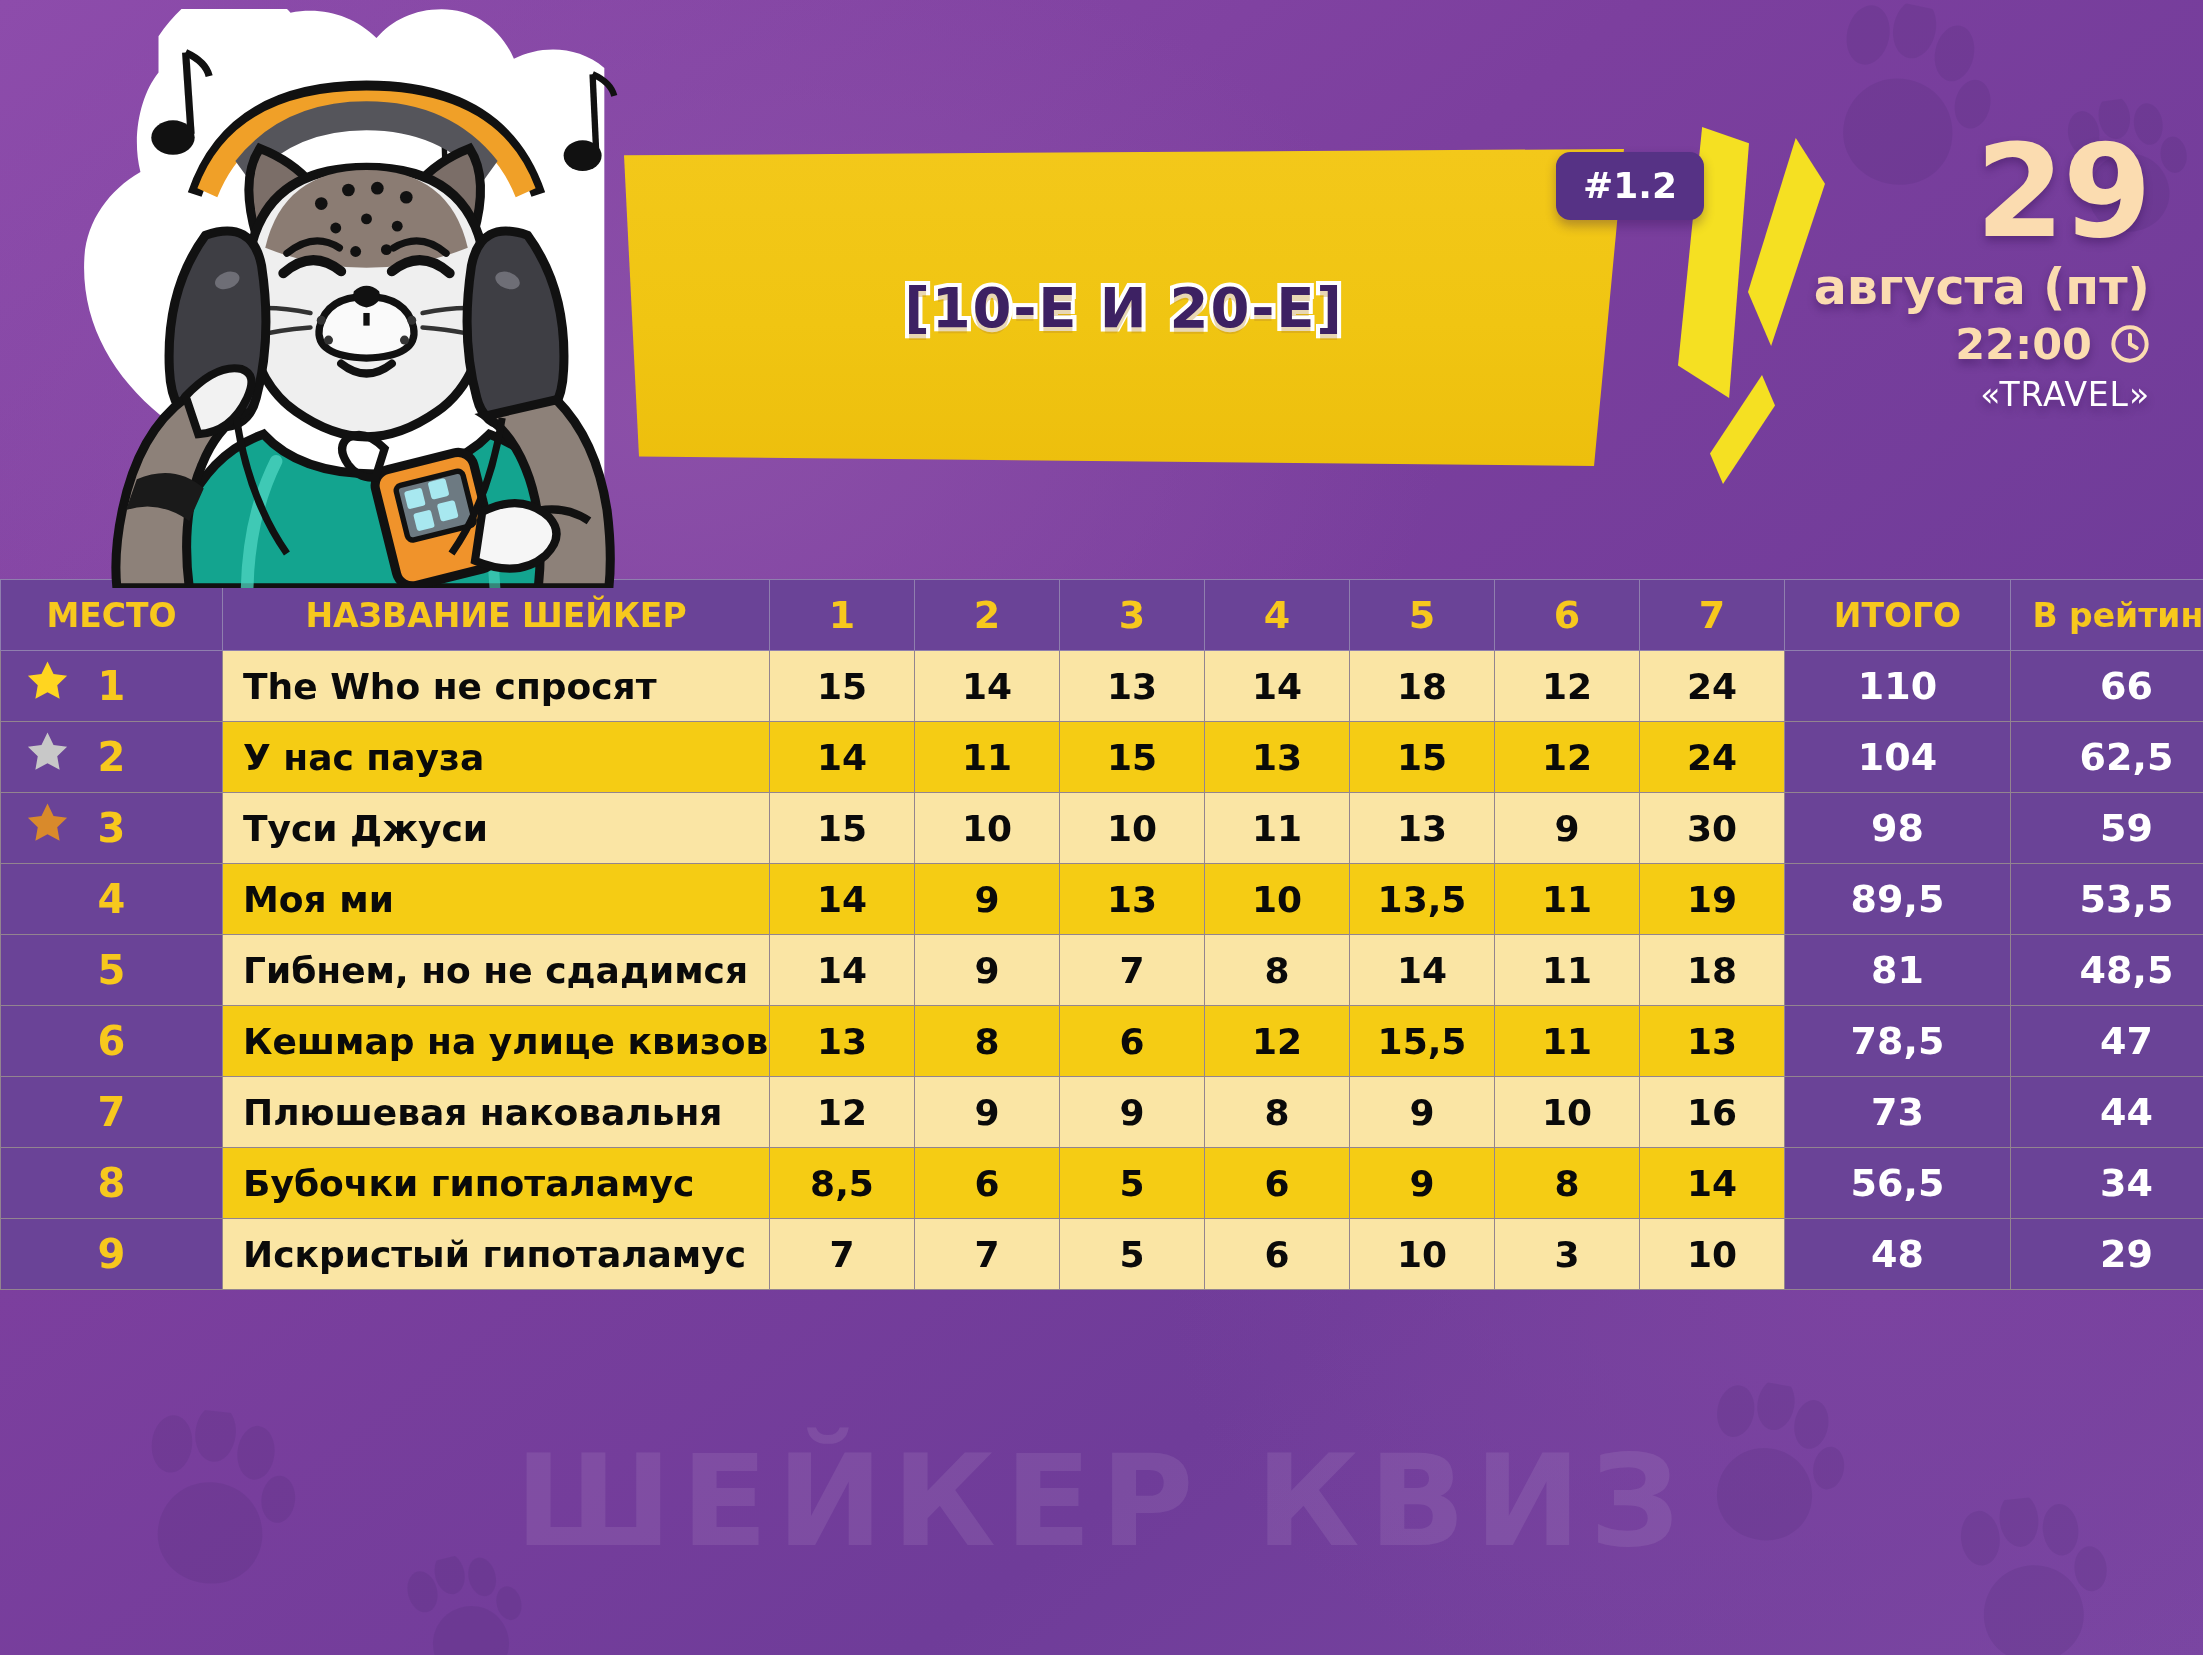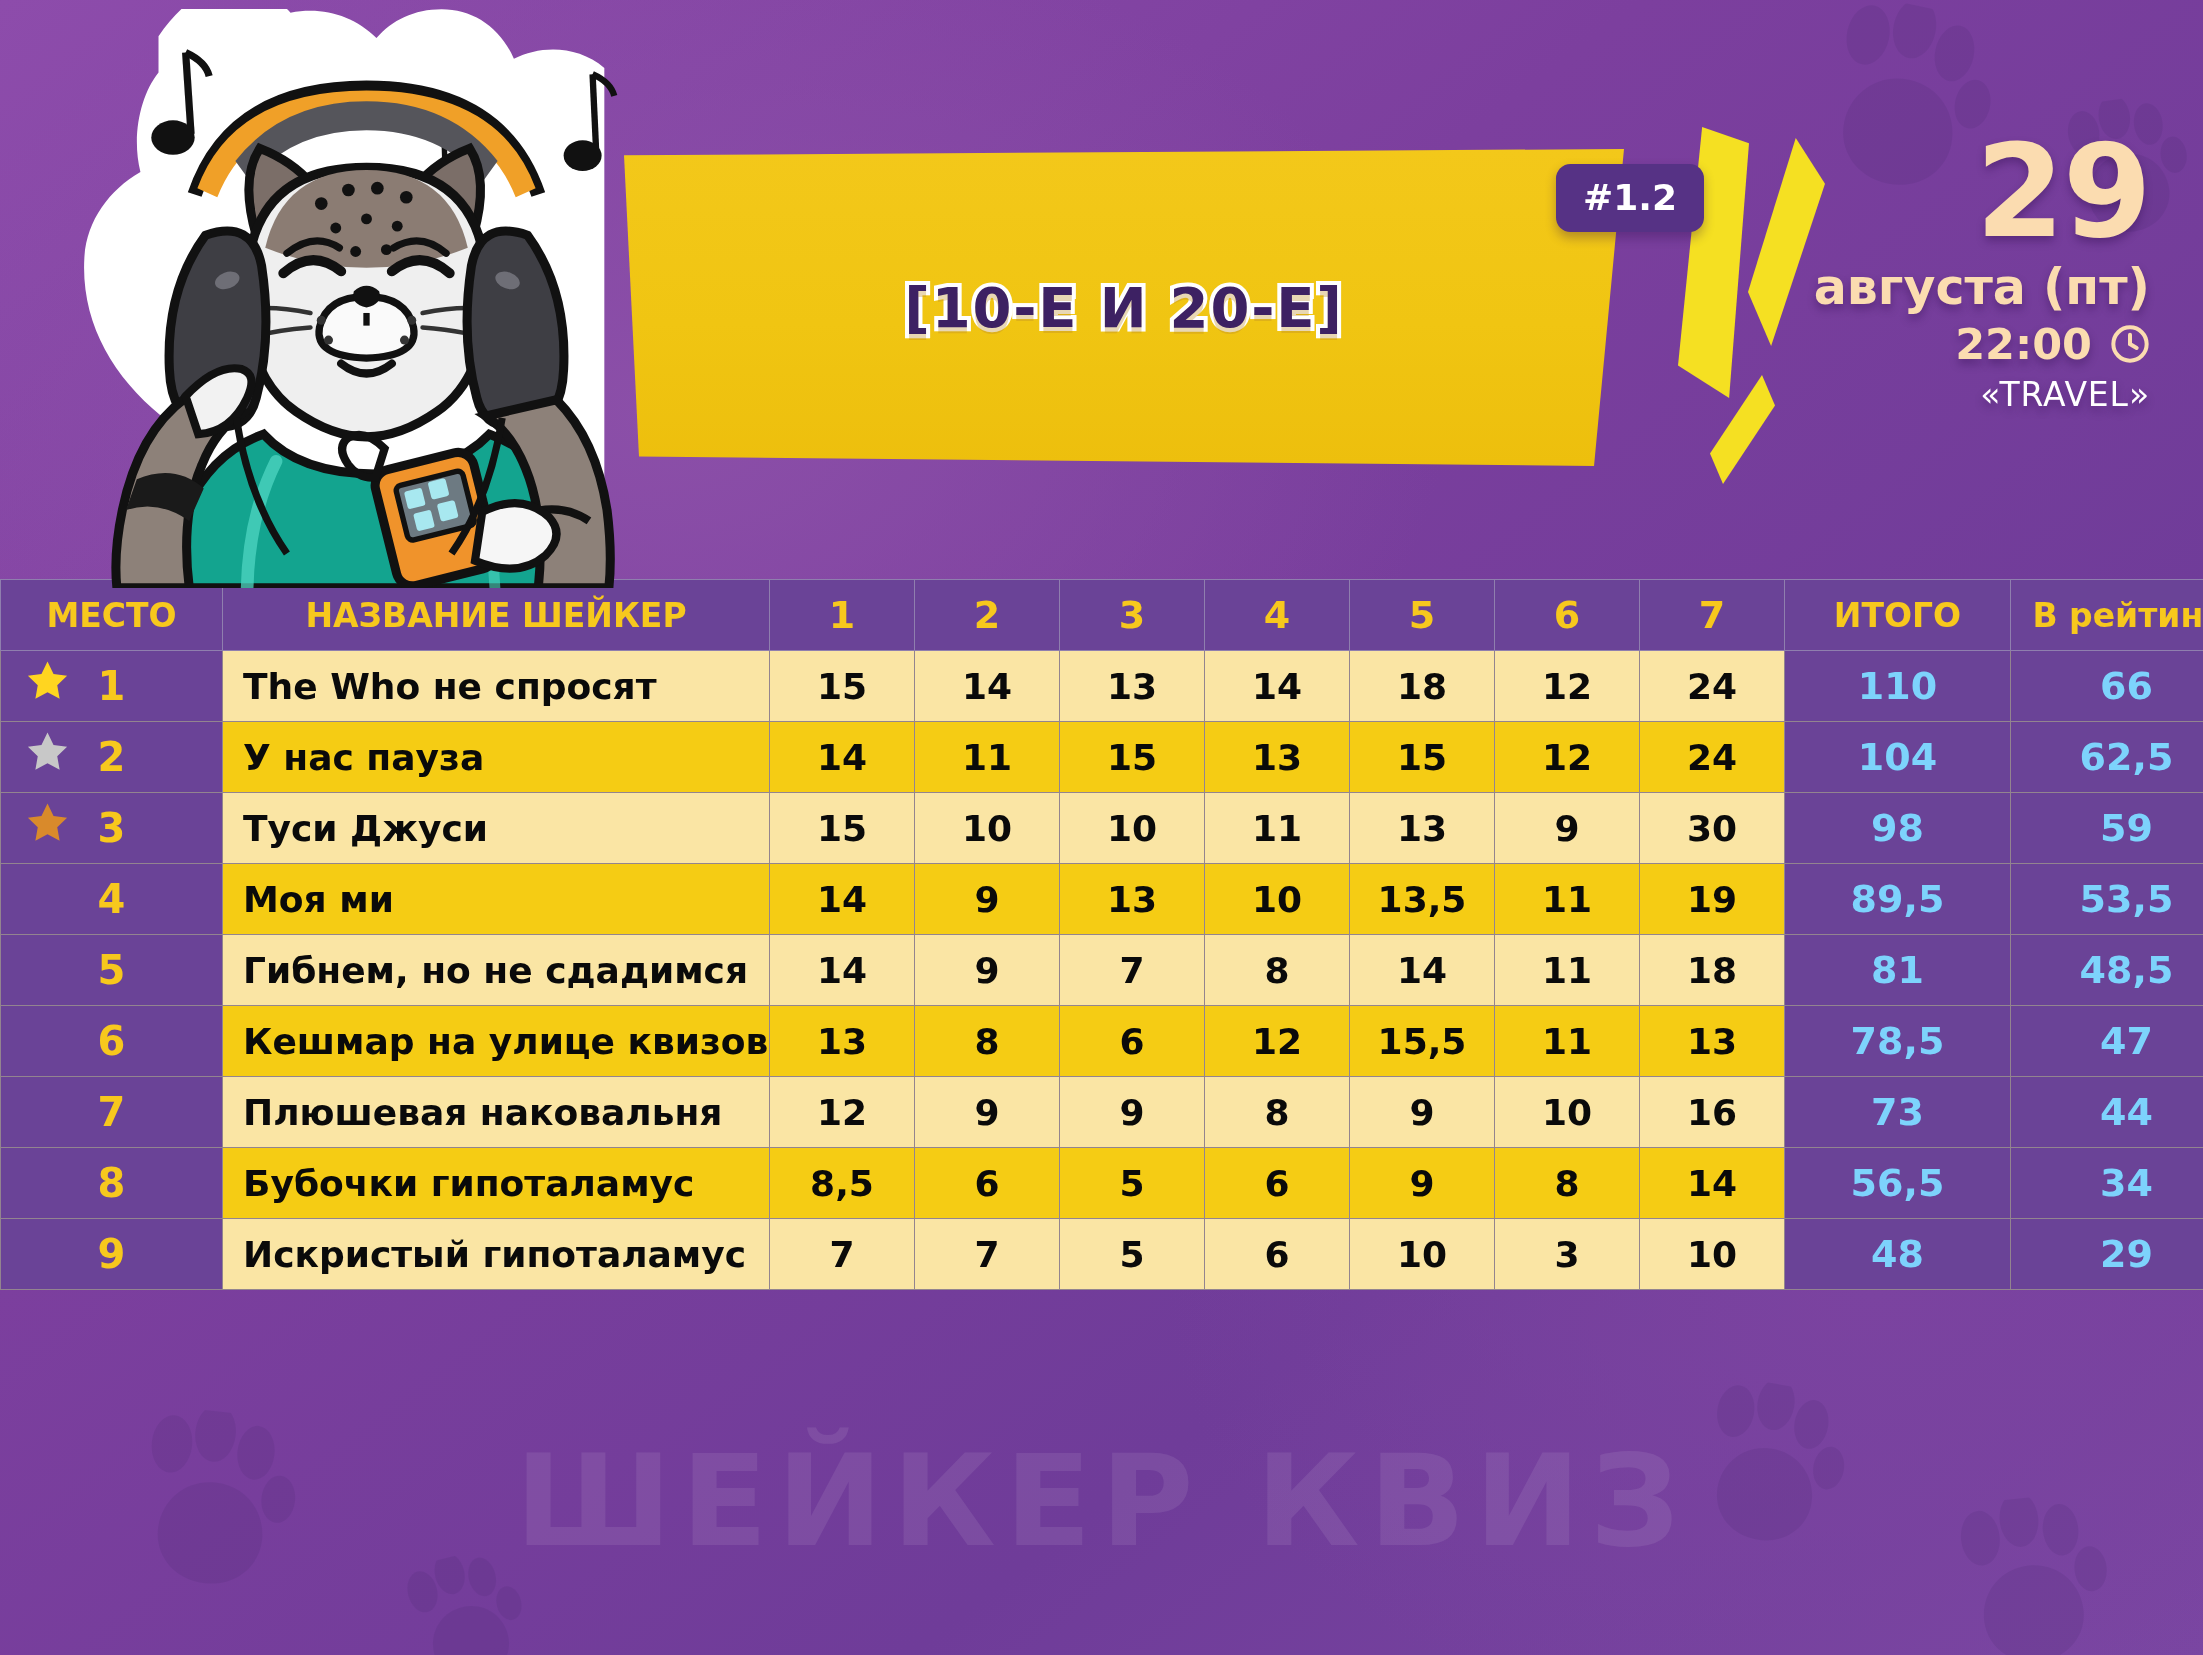--- a/index.html
+++ b/index.html
@@ -63,21 +63,20 @@
 
   
   .badge {
     position:absolute; left:1556px; top:152px;
     background:#563285; color:#ffffff;
     font-family:"DejaVu Sans", sans-serif;
     font-size:36px; font-weight:bold;
     padding:12.7px 27px 14.5px; border-radius:14.5px;
     box-shadow:0 5.4px 11px rgba(40,10,70,.3);
     z-index:4;
-    margin-top:12px;
   }
 
   
   .spark { position:absolute; background:#f5e022; }
   .spark.big {
     left:1678px; top:127px; width:71px; height:271px;
     clip-path: polygon(34% 0%, 100% 6%, 72% 100%, 0% 88%);
     border-radius:12.7px;
   }
   .spark.mid {
@@ -145,21 +144,21 @@
     position:relative;
   }
   td.place .star { position:absolute; left:22px; top:50%; transform:translateY(-50%); }
   td.team {
     text-align:left; padding-left:20px;
     color:#0a0a0a; font-size:36px;
     white-space:nowrap;
   }
   td.score { color:#0a0a0a; }
   td.total, td.rating {
-    background:#6a4397; color:#7dd3fc; font-size:38px;
+    background:#6a4397; color:#ffffff; font-size:38px;
   }
   tr.odd  td.team, tr.odd  td.score { background:#fae5a4; }
   tr.even td.team, tr.even td.score { background:#f5cc14; }
 </style>
 </head>
 <body>
 
 <div class="poster">
 
   <div class="paws">

